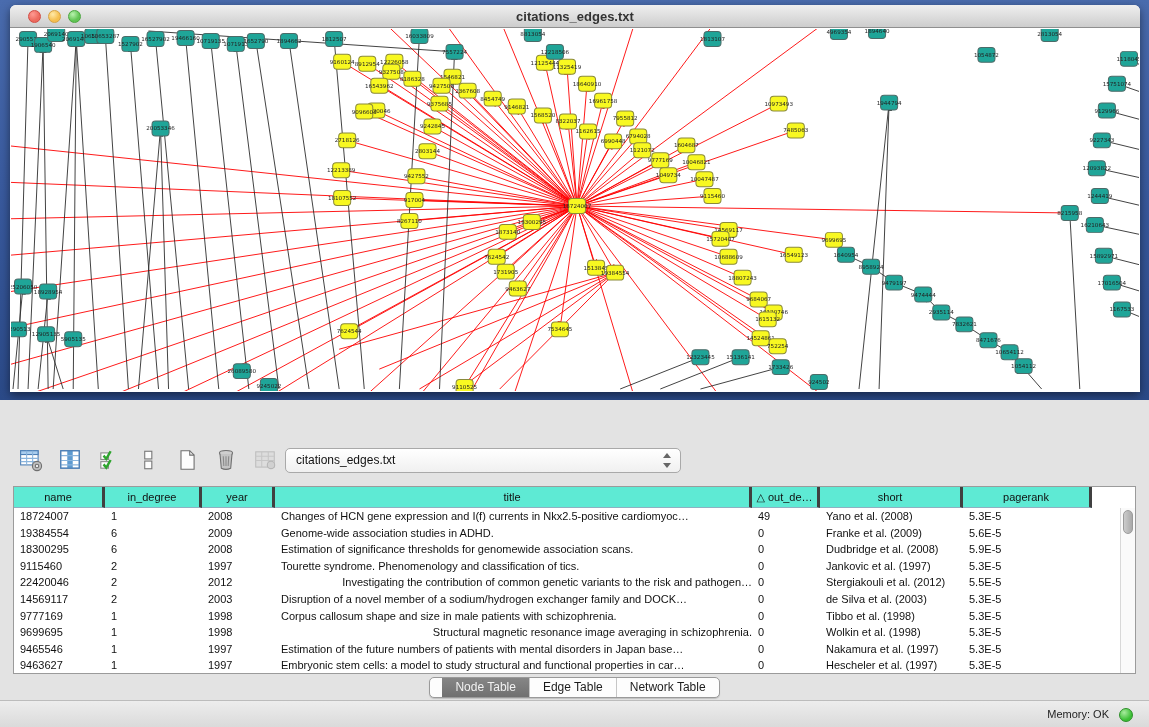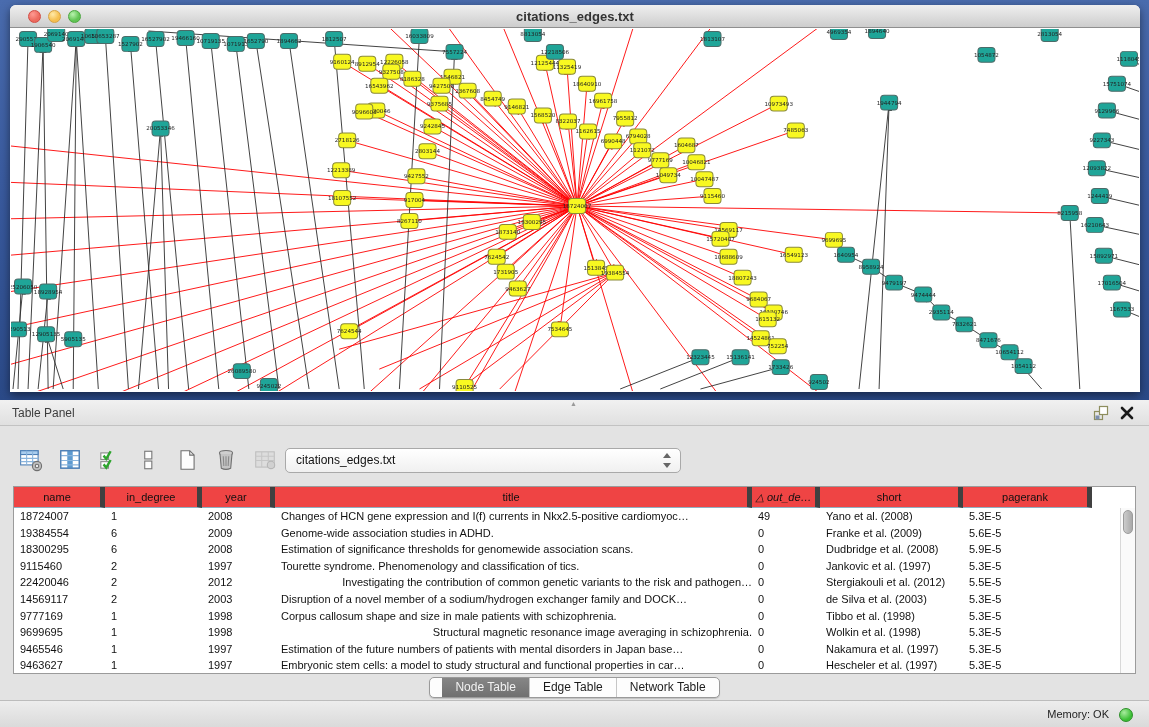--- a/index.html
+++ b/index.html
@@ -42,21 +42,21 @@
               font-size:12px; color:#111; cursor:pointer; }
   .dropdown .dd-label { position:absolute; left:10px; line-height:23px; }
   .dd-arrows { position:absolute; right:7px; top:3px; width:10px; height:17px; }
   .dd-arrows .up { position:absolute; top:1px; left:0; width:0; height:0;
                    border-left:4px solid transparent; border-right:4px solid transparent; border-bottom:5px solid #666; }
   .dd-arrows .down { position:absolute; bottom:1px; left:0; width:0; height:0;
                    border-left:4px solid transparent; border-right:4px solid transparent; border-top:5px solid #666; }
 
   .table-wrap { position:absolute; left:13px; top:86px; width:1123px; height:188px; background:#fff; border:1px solid #9b9b9b; overflow:hidden; }
   .thead { display:flex; height:21px; background:#fff; }
-  .th { background:#ef4444; border-right:5px solid #404040; border-bottom:1px solid #8fb0c2;
+  .th { background:#5eead4; border-right:3px solid #404040; border-bottom:1px solid #8fb0c2;
         font-size:11px; color:#111; text-align:center; line-height:20px; overflow:hidden; white-space:nowrap; flex:none; cursor:pointer; }
   .tbody { position:absolute; left:0; top:21px; right:15px; bottom:0; overflow:hidden; }
   .tr { display:flex; height:16.6px; cursor:default; }
   .td { font-size:11px; color:#111; line-height:16.6px; padding-left:6px; overflow:hidden; white-space:nowrap; flex:none; }
   .vscroll { position:absolute; right:0; top:21px; bottom:0; width:15px; background:#fafafa; border-left:1px solid #d8d8d8; }
   .vthumb { position:absolute; left:2px; top:2px; width:10px; height:24px; border-radius:6px;
             background:linear-gradient(90deg,#cccccc,#a9a9a9); border:1px solid #9b9b9b; cursor:pointer; }
 
   .tabbar { position:absolute; left:0; top:277px; width:100%; display:flex; justify-content:center; }
   .seg { display:flex; height:21px; border:1px solid #9a9a9a; border-radius:5px; overflow:hidden;
@@ -714,36 +714,20 @@
             <g>
               <rect x="1111.5" y="302.5" width="17" height="15" rx="3.5" fill="#1fa598" stroke="#4c6b68" stroke-width="1"></rect>
               <text x="1120" y="312" text-anchor="middle" font-size="5.6" fill="#222222" font-family="&quot;DejaVu Sans&quot;, sans-serif">1167533</text>
             </g>
           </g>
       </svg>
     </div>
   </div>
 
   <div class="table-panel">
-    <div class="panel-header">
-      <span class="grip">▲</span>
-      <span class="ph-title">Table Panel</span>
-      <span class="ph-float">
-        <svg viewBox="0 0 16 16">
-            <rect x="1.5" y="6.5" width="8" height="8" fill="none" stroke="#8e8e5e" stroke-width="1.2"></rect>
-            <rect x="6.5" y="1.5" width="8" height="8" fill="#ffffff" stroke="#8e8e5e" stroke-width="1.2"></rect>
-            <rect x="2.5" y="10.5" width="4" height="4" fill="#7d8fae"></rect>
-          </svg>
-      </span>
-      <span class="ph-close">
-        <svg viewBox="0 0 16 16">
-            <path d="M3,3 L13,13 M13,3 L3,13" stroke="#1a1a1a" stroke-width="2.6" stroke-linecap="round"></path>
-          </svg>
-      </span>
-    </div>
 
     <div class="toolbar">
       <button class="iconbtn">
         <svg viewBox="0 0 22 22" width="24" height="24">
             <rect x="1.5" y="2.5" width="16" height="13" fill="#fff" stroke="#4d7fb5"></rect>
             <rect x="1.5" y="2.5" width="16" height="3.5" fill="#a9cdee" stroke="#4d7fb5"></rect>
             <path d="M1.5 9.5h16 M1.5 12.5h16 M7 2.5v13 M12.5 2.5v13" stroke="#8ab4dc" stroke-width="1" fill="none"></path>
             <circle cx="16.5" cy="16.5" r="4.2" fill="#bdbdbd" stroke="#6f6f6f"></circle>
             <circle cx="16.5" cy="16.5" r="1.6" fill="#ececec" stroke="#6f6f6f"></circle>
           </svg>
@@ -802,21 +786,21 @@
           <span class="down"></span>
         </span>
     </div>
 
     <div class="table-wrap">
       <div class="thead" id="table-head">
           <div class="th" style="width: 91px;">name</div>
           <div class="th" style="width: 97px;">in_degree</div>
           <div class="th" style="width: 73px;">year</div>
           <div class="th" style="width: 477px;">title</div>
-          <div class="th" style="width: 68px; font-style: italic;">△ out_de…</div>
+          <div class="th" style="width: 68px;">△ out_de…</div>
           <div class="th" style="width: 143px;">short</div>
           <div class="th" style="width: 129px;">pagerank</div>
         </div>
       <div class="tbody" id="table-body">
           <div class="tr">
             <div class="td" style="width: 91px;">18724007</div>
             <div class="td" style="width: 97px;">1</div>
             <div class="td" style="width: 73px;">2008</div>
             <div class="td" style="width: 477px;">Changes of HCN gene expression and I(f) currents in Nkx2.5-positive cardiomyoc…</div>
             <div class="td" style="width: 68px;">49</div>

